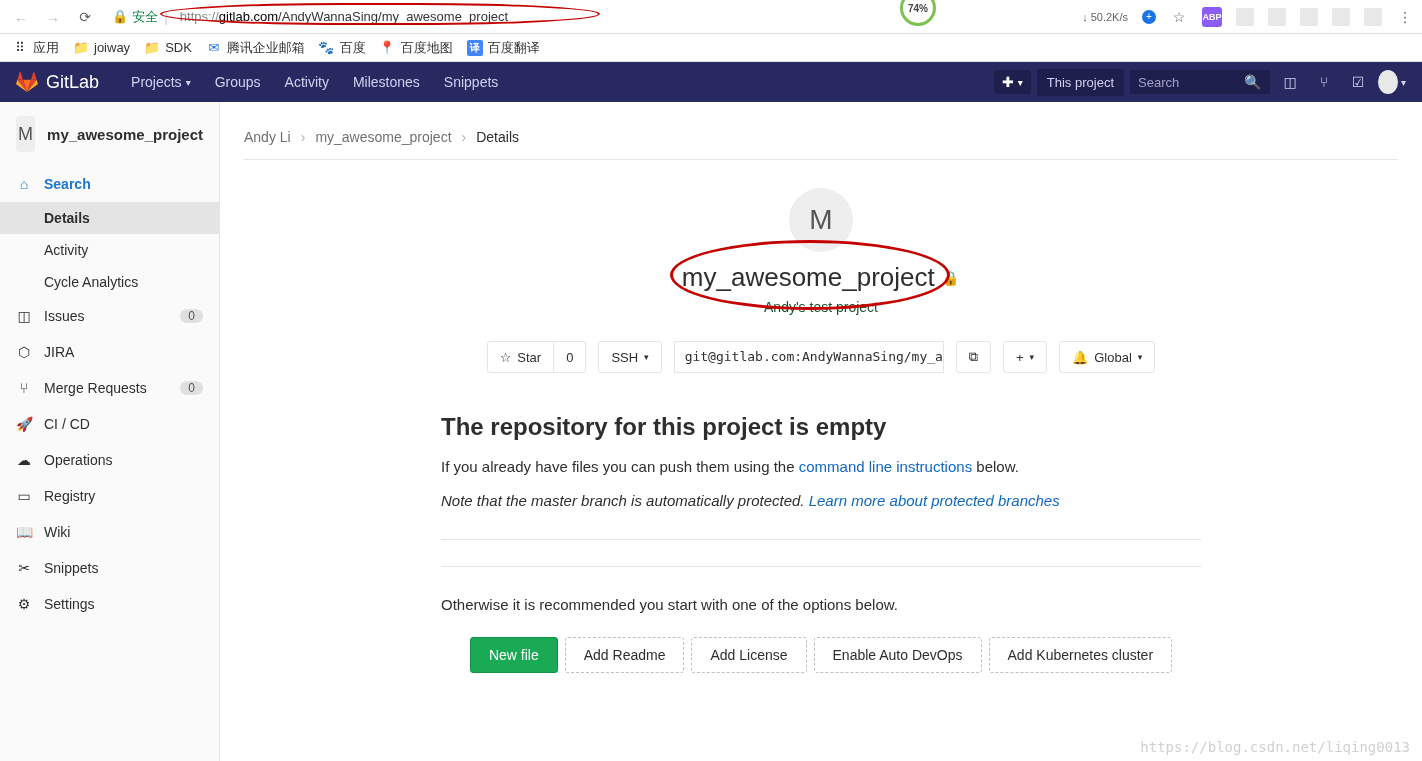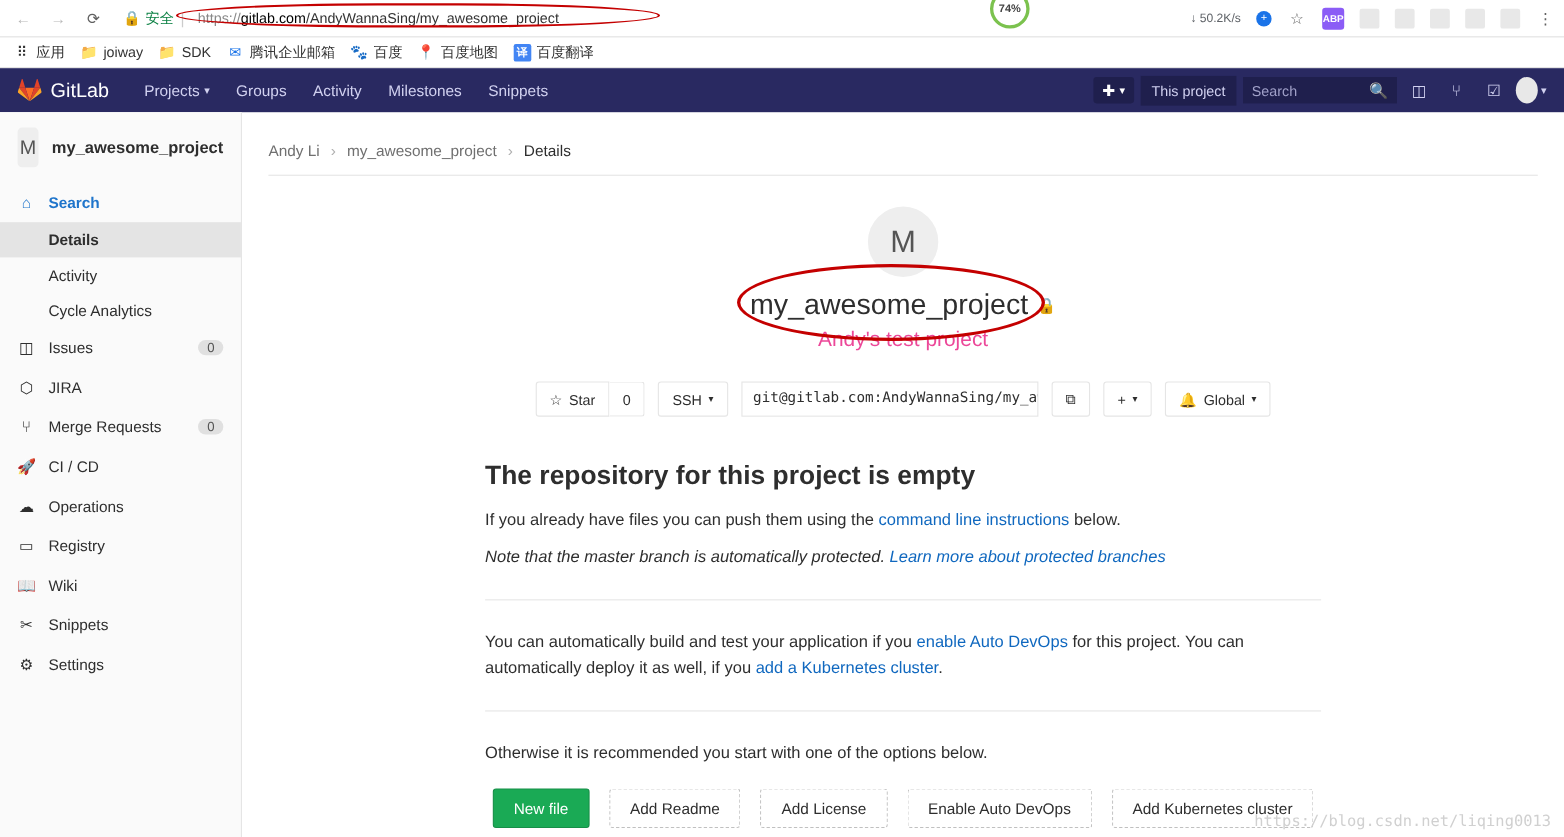--- a/index.html
+++ b/index.html
@@ -57,37 +57,37 @@
 
 .main { flex:1; padding:13px 24px 24px; overflow:auto; }
 .breadcrumbs { display:flex; align-items:center; gap:10px; padding:14px 0; font-size:14px; color:#707070; border-bottom:1px solid #e5e5e5; }
 .breadcrumbs .sep { color:#b0b0b0; }
 .breadcrumbs .cur { color:#2e2e2e; }
 
 .proj-head { text-align:center; margin-top:28px; position:relative; }
 .proj-avatar { width:64px; height:64px; border-radius:50%; background:#eee; display:flex; align-items:center; justify-content:center; font-size:28px; color:#555; margin:0 auto 10px; }
 .proj-title { font-size:26px; color:#2e2e2e; display:inline-flex; align-items:center; gap:8px; position:relative; }
 .title-ellipse { position:absolute; left:670px; top:240px; width:280px; height:70px; border:3px solid #c40000; border-radius:50%; pointer-events:none; }
-.proj-desc { color:#ec4899; margin-top:6px; font-size:19px; }
+.proj-desc { color:#14532d; margin-top:6px; font-size:14px; }
 
 .proj-actions { display:flex; justify-content:center; gap:12px; margin-top:26px; flex-wrap:wrap; }
 .btn { border:1px solid #e5e5e5; background:#fff; padding:7px 12px; border-radius:3px; font-size:13px; color:#2e2e2e; display:flex; align-items:center; gap:6px; cursor:pointer; }
 .btn-grp { display:flex; }
 .btn-grp .btn:first-child { border-radius:3px 0 0 3px; }
 .btn-grp .btn:last-child { border-radius:0 3px 3px 0; border-left:none; }
 .clone-url { border:1px solid #e5e5e5; padding:7px 10px; width:270px; font-family:Menlo,monospace; font-size:13px; color:#2e2e2e; white-space:nowrap; overflow:hidden; }
 
 .content-block { max-width:760px; margin:40px auto 0; }
 .h2 { font-size:24px; font-weight:600; margin-bottom:14px; }
 .p { font-size:15px; color:#2e2e2e; line-height:1.6; margin-bottom:10px; }
 .p em { font-style:italic; }
 .link { color:#1068bf; cursor:pointer; }
 .hr { border:none; border-top:1px solid #e5e5e5; margin:26px 0; }
 
-.quick-actions { display:flex; gap:18px; justify-content:center; margin-top:20px;text-align:right; }
+.quick-actions { display:flex; gap:7px; justify-content:center; margin-top:20px;text-align:right; }
 .qa-btn { border:1px dashed #c0c0c0; padding:9px 18px; border-radius:3px; font-size:14px; color:#2e2e2e; cursor:pointer; }
 .qa-btn.primary { background:#1aaa55; color:#fff; border:1px solid #168f48; }
 
 .watermark { position:absolute; right:12px; bottom:6px; font-size:14px; color:#d0d0d0; font-family:monospace; pointer-events:none; }
 </style>
 </head>
 <body>
 
 <div class="browser-bar">
   <div class="nav-btn disabled">←</div>
@@ -300,21 +300,20 @@
           <span>Global</span> 
           <span style="font-size:9px">▾</span>
         </div>
     </div>
 
     <div class="content-block">
       <div class="h2">The repository for this project is empty</div>
       <div class="p"><span>If you already have files you can push them using the </span><span class="link">command line instructions</span><span> below.</span></div>
       <div class="p"><em><span>Note that the master branch is automatically protected. </span><span class="link">Learn more about protected branches</span></em></div>
       <hr class="hr">
-      <div class="p"><span>You can automatically build and test your application if you </span><span class="link">enable Auto DevOps</span><span> for this project. You can automatically deploy it as well, if you </span><span class="link">add a Kubernetes cluster</span><span>.</span></div>
       <hr class="hr">
       <div class="p">Otherwise it is recommended you start with one of the options below.</div>
 
       <div class="quick-actions">
         <div class="qa-btn primary">New file</div>
         <div class="qa-btn">Add Readme</div>
         <div class="qa-btn">Add License</div>
         <div class="qa-btn">Enable Auto DevOps</div>
         <div class="qa-btn">Add Kubernetes cluster</div>
       </div>

